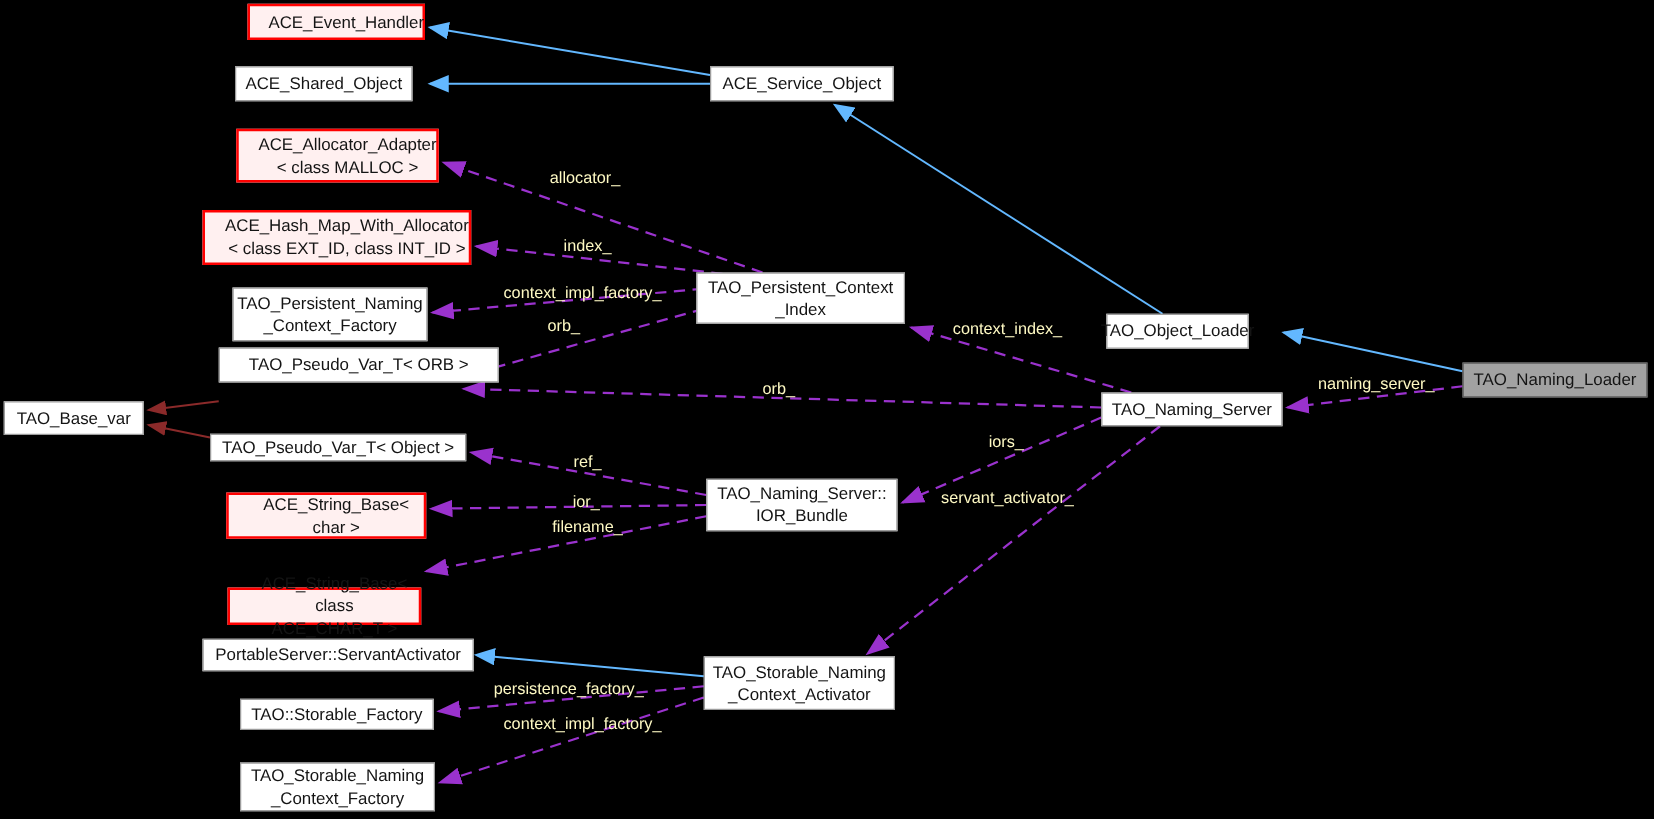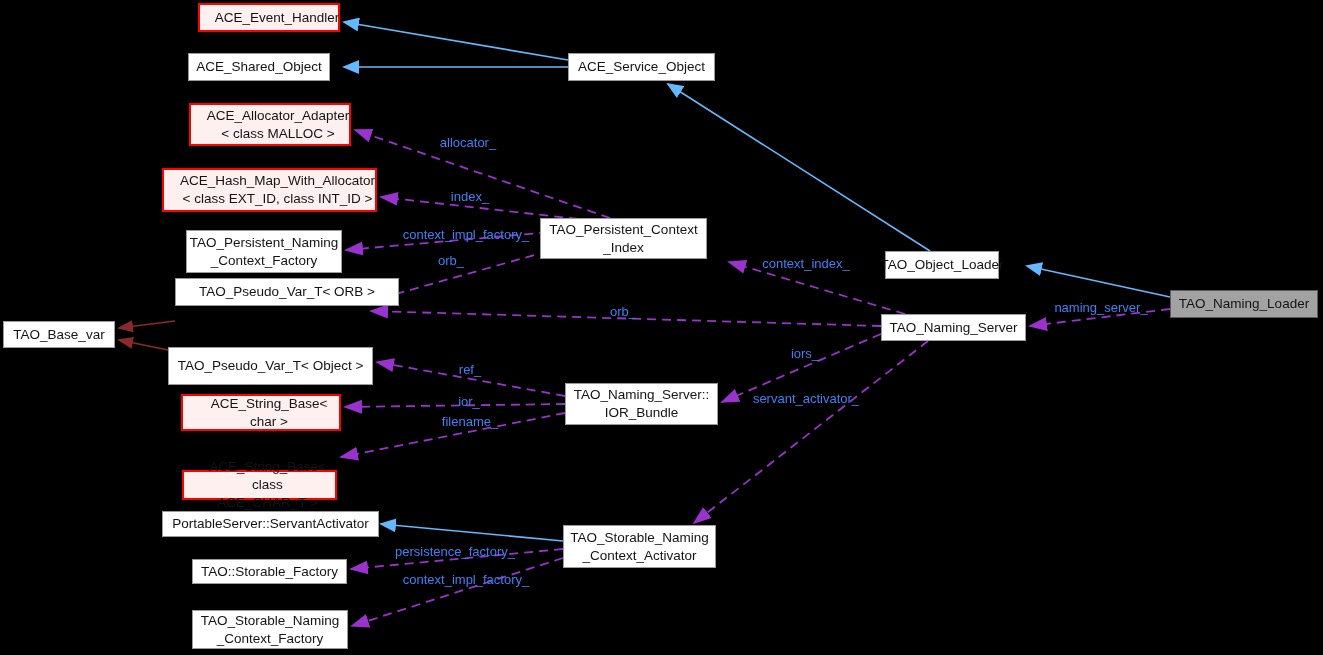--- a/index.html
+++ b/index.html
@@ -4,21 +4,21 @@
 <style>
   html,body{margin:0;padding:0;background:#000;}
   .canvas{position:relative;width:1323px;height:655px;background:#000;
           font-family:"Liberation Sans",sans-serif;overflow:hidden;}
   svg.edges{position:absolute;left:0;top:0;width:1323px;height:655px;}
   .node{position:absolute;box-sizing:border-box;display:flex;align-items:center;justify-content:center;
         text-align:center;background:#fff;border:1.5px solid #9c9c9c;color:#141414;
         font-size:13.5px;line-height:1.32;white-space:pre-line;cursor:pointer;}
   .node.red{background:#fff0f0;border:2px solid #ff0000;padding-left:16px;}
   .node.current{background:#a2a2a2;border:1.5px solid #5c5c5c;cursor:default;}
-  .edge-label{position:absolute;transform:translate(-50%,-50%);color:#3b82f6;
+  .edge-label{position:absolute;transform:translate(-50%,-50%);color:#fef9c3;
               font-size:13px;white-space:nowrap;}
   .e-blue{stroke:#63b8ff;stroke-width:1.6;fill:none;}
   .e-maroon{stroke:#8b2a2a;stroke-width:1.5;fill:none;}
   .e-purple{stroke:#9a32cd;stroke-width:1.8;fill:none;stroke-dasharray:9 6;}
 </style>
 </head>
 <body>
 
 <div class="canvas">
 
@@ -62,25 +62,25 @@
 
   <div class="node red" style="left:198px;top:3px;width:142px;height:29px">ACE_Event_Handler</div>
   <div class="node" style="left:188px;top:53px;width:142px;height:28px">ACE_Shared_Object</div>
   <div class="node" style="left:568px;top:53px;width:147px;height:28px">ACE_Service_Object</div>
   <div class="node red" style="left:189px;top:103px;width:162px;height:43px">ACE_Allocator_Adapter
 &lt; class MALLOC &gt;</div>
   <div class="node red" style="left:162px;top:168px;width:215px;height:44px">ACE_Hash_Map_With_Allocator
 &lt; class EXT_ID, class INT_ID &gt;</div>
   <div class="node" style="left:186px;top:230px;width:156px;height:43px">TAO_Persistent_Naming
 _Context_Factory</div>
-  <div class="node" style="left:540px;top:218px;width:167px;height:41px">TAO_Persistent_Context
+  <div class="node" style="left:557px;top:218px;width:167px;height:41px">TAO_Persistent_Context
 _Index</div>
   <div class="node" style="left:175px;top:278px;width:224px;height:28px">TAO_Pseudo_Var_T&lt; ORB &gt;</div>
   <div class="node" style="left:3px;top:321px;width:112px;height:27px">TAO_Base_var</div>
-  <div class="node" style="left:168px;top:347px;width:205px;height:38px">TAO_Pseudo_Var_T&lt; Object &gt;</div>
+  <div class="node" style="left:168px;top:347px;width:205px;height:22px">TAO_Pseudo_Var_T&lt; Object &gt;</div>
   <div class="node red" style="left:181px;top:394px;width:160px;height:37px">ACE_String_Base&lt; char &gt;</div>
   <div class="node" style="left:565px;top:383px;width:153px;height:42px">TAO_Naming_Server::
 IOR_Bundle</div>
   <div class="node red" style="left:182px;top:470px;width:155px;height:30px">ACE_String_Base&lt; class
 ACE_CHAR_T &gt;</div>
   <div class="node" style="left:162px;top:511px;width:217px;height:26px">PortableServer::ServantActivator</div>
   <div class="node" style="left:563px;top:525px;width:153px;height:43px">TAO_Storable_Naming
 _Context_Activator</div>
   <div class="node" style="left:192px;top:559px;width:155px;height:25px">TAO::Storable_Factory</div>
   <div class="node" style="left:192px;top:610px;width:156px;height:39px">TAO_Storable_Naming

